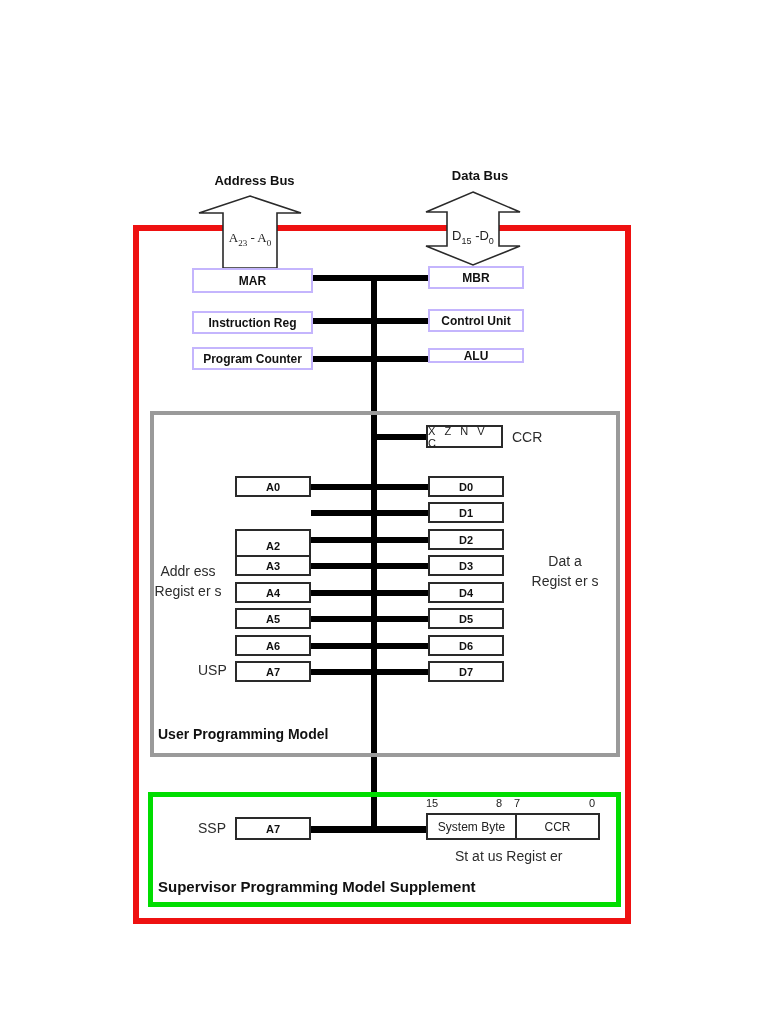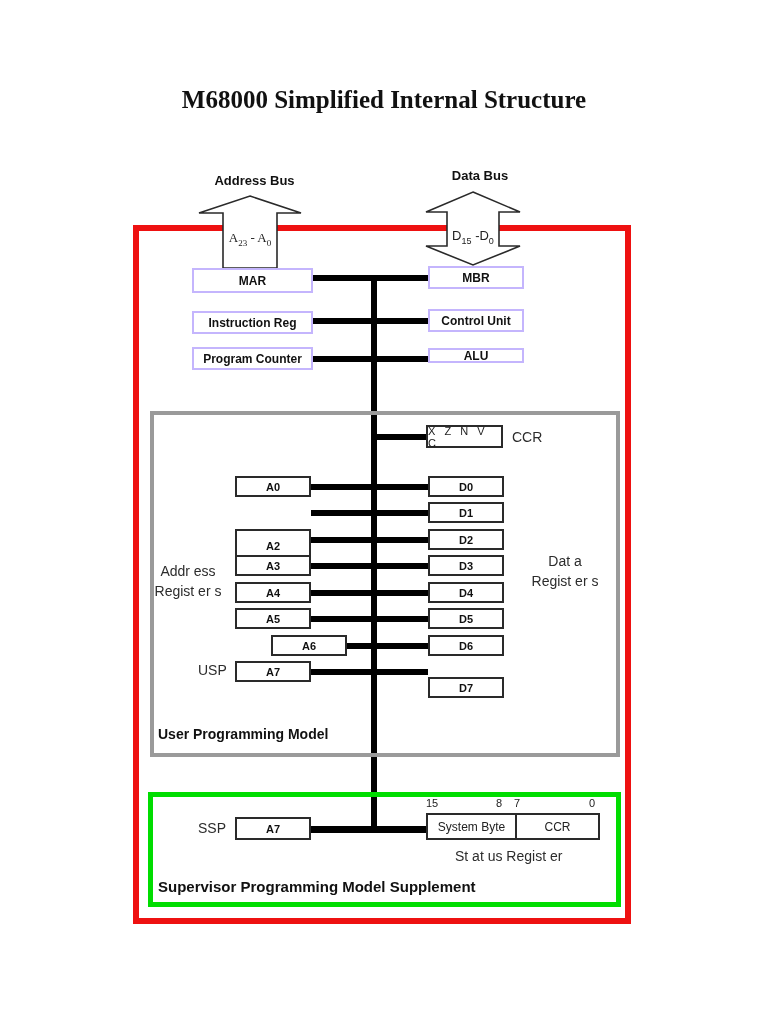--- a/index.html
+++ b/index.html
@@ -30,21 +30,20 @@
   #status-box{display:flex;}
   #status-box .cell{display:flex;align-items:center;justify-content:center;font-size:12px;color:#222;}
   #status-cell-0{width:87px;}
   #status-cell-1{flex:1;border-left:2px solid #2a2a2a;}
 </style>
 </head>
 <body>
 
 <div id="page">
 
-  <div id="title" class="abs">M68000 Simplified Internal Structure</div>
 
   <div class="abs bus-label" style="left:202px;top:173px;width:105px;">Address Bus</div>
   <div class="abs bus-label" style="left:430px;top:168px;width:100px;">Data Bus</div>
 
   <div id="red-frame" class="abs frame"></div>
 
   <svg class="abs" style="left:190px;top:190px;" width="340" height="80">
     <polygon points="60,6 111,23 87,23 87,78 33,78 33,23 9,23" fill="#ffffff" stroke="#2a2a2a" stroke-width="1.6"></polygon>
     <polygon points="283,2 330,22 309,22 309,56 330,56 283,75 236,56 257,56 257,22 236,22" fill="#ffffff" stroke="#2a2a2a" stroke-width="1.6"></polygon>
   </svg>
@@ -82,31 +81,31 @@
   <div class="abs hline" style="left:311px;top:616px;width:117px;height:6px;"></div>
   <div class="abs hline" style="left:311px;top:643px;width:117px;height:6px;"></div>
   <div class="abs hline" style="left:311px;top:669px;width:117px;height:6px;"></div>
 
   <div class="abs reg" style="left:235px;top:476px;width:76px;height:21px;">A0</div>
   <div class="abs reg" style="left:235px;top:502px;width:76px;height:21px;margin-top:32px;">A1</div>
   <div class="abs reg" style="left:235px;top:529px;width:76px;height:34px;">A2</div>
   <div class="abs reg" style="left:235px;top:555px;width:76px;height:21px;text-align:center;">A3</div>
   <div class="abs reg" style="left:235px;top:582px;width:76px;height:21px;">A4</div>
   <div class="abs reg" style="left:235px;top:608px;width:76px;height:21px;">A5</div>
-  <div class="abs reg" style="left:235px;top:635px;width:76px;height:21px;margin-left:36px;">A6</div>
+  <div class="abs reg" style="left:235px;top:635px;width:76px;height:21px;">A6</div>
   <div class="abs reg" style="left:235px;top:661px;width:76px;height:21px;">A7</div>
 
   <div class="abs reg" style="left:428px;top:476px;width:76px;height:21px;">D0</div>
   <div class="abs reg" style="left:428px;top:502px;width:76px;height:21px;">D1</div>
   <div class="abs reg" style="left:428px;top:529px;width:76px;height:21px;">D2</div>
   <div class="abs reg" style="left:428px;top:555px;width:76px;height:21px;">D3</div>
   <div class="abs reg" style="left:428px;top:582px;width:76px;height:21px;">D4</div>
   <div class="abs reg" style="left:428px;top:608px;width:76px;height:21px;">D5</div>
   <div class="abs reg" style="left:428px;top:635px;width:76px;height:21px;">D6</div>
-  <div class="abs reg" style="left:428px;top:661px;width:76px;height:21px;margin-top:16px;">D7</div>
+  <div class="abs reg" style="left:428px;top:661px;width:76px;height:21px;">D7</div>
 
   <div class="abs side-label" style="left:148px;top:561px;width:80px;">Addr ess
 Regist er s</div>
   <div class="abs side-label" style="left:525px;top:551px;width:80px;">Dat a
 Regist er s</div>
   <div class="abs small-label" style="left:198px;top:662px;">USP</div>
 
   <div class="abs section-label" style="left:158px;top:726px;font-size:14px;">User Programming Model</div>
 
   <div id="green-frame" class="abs frame"></div>

